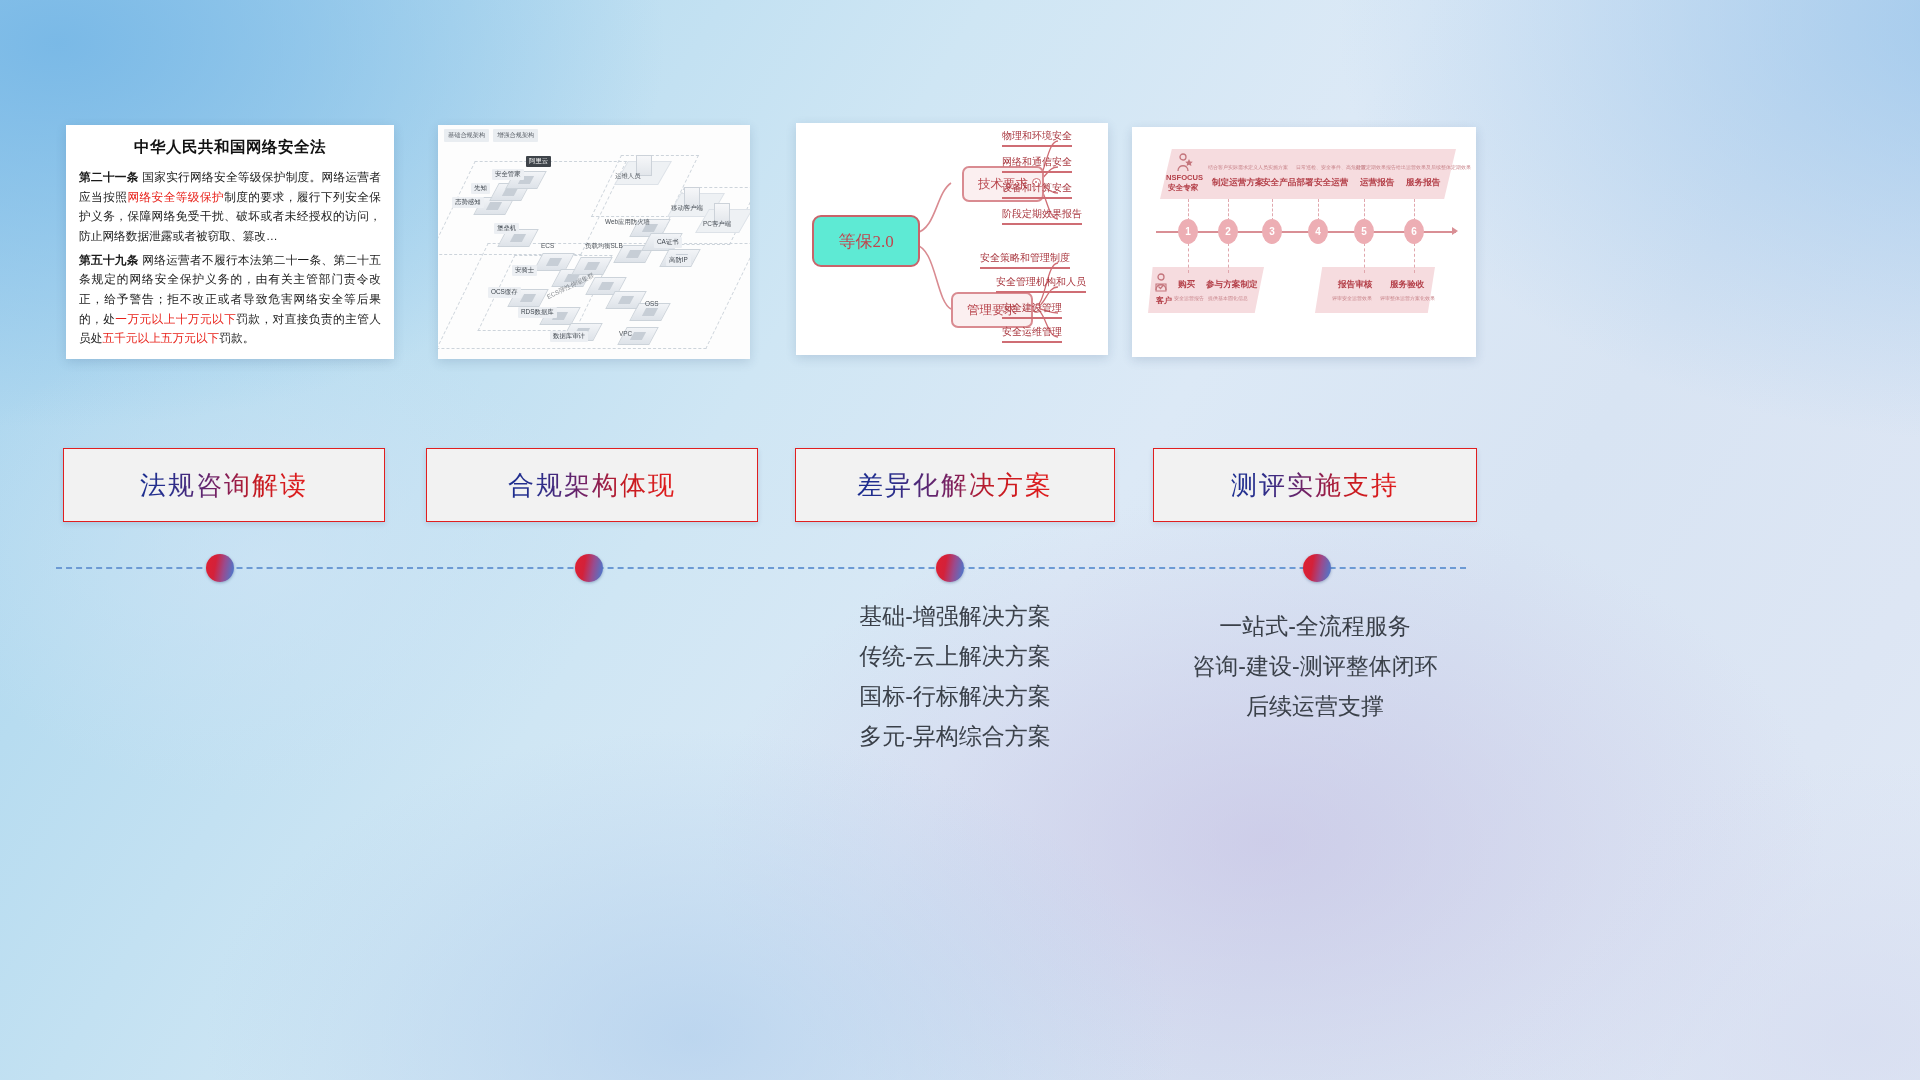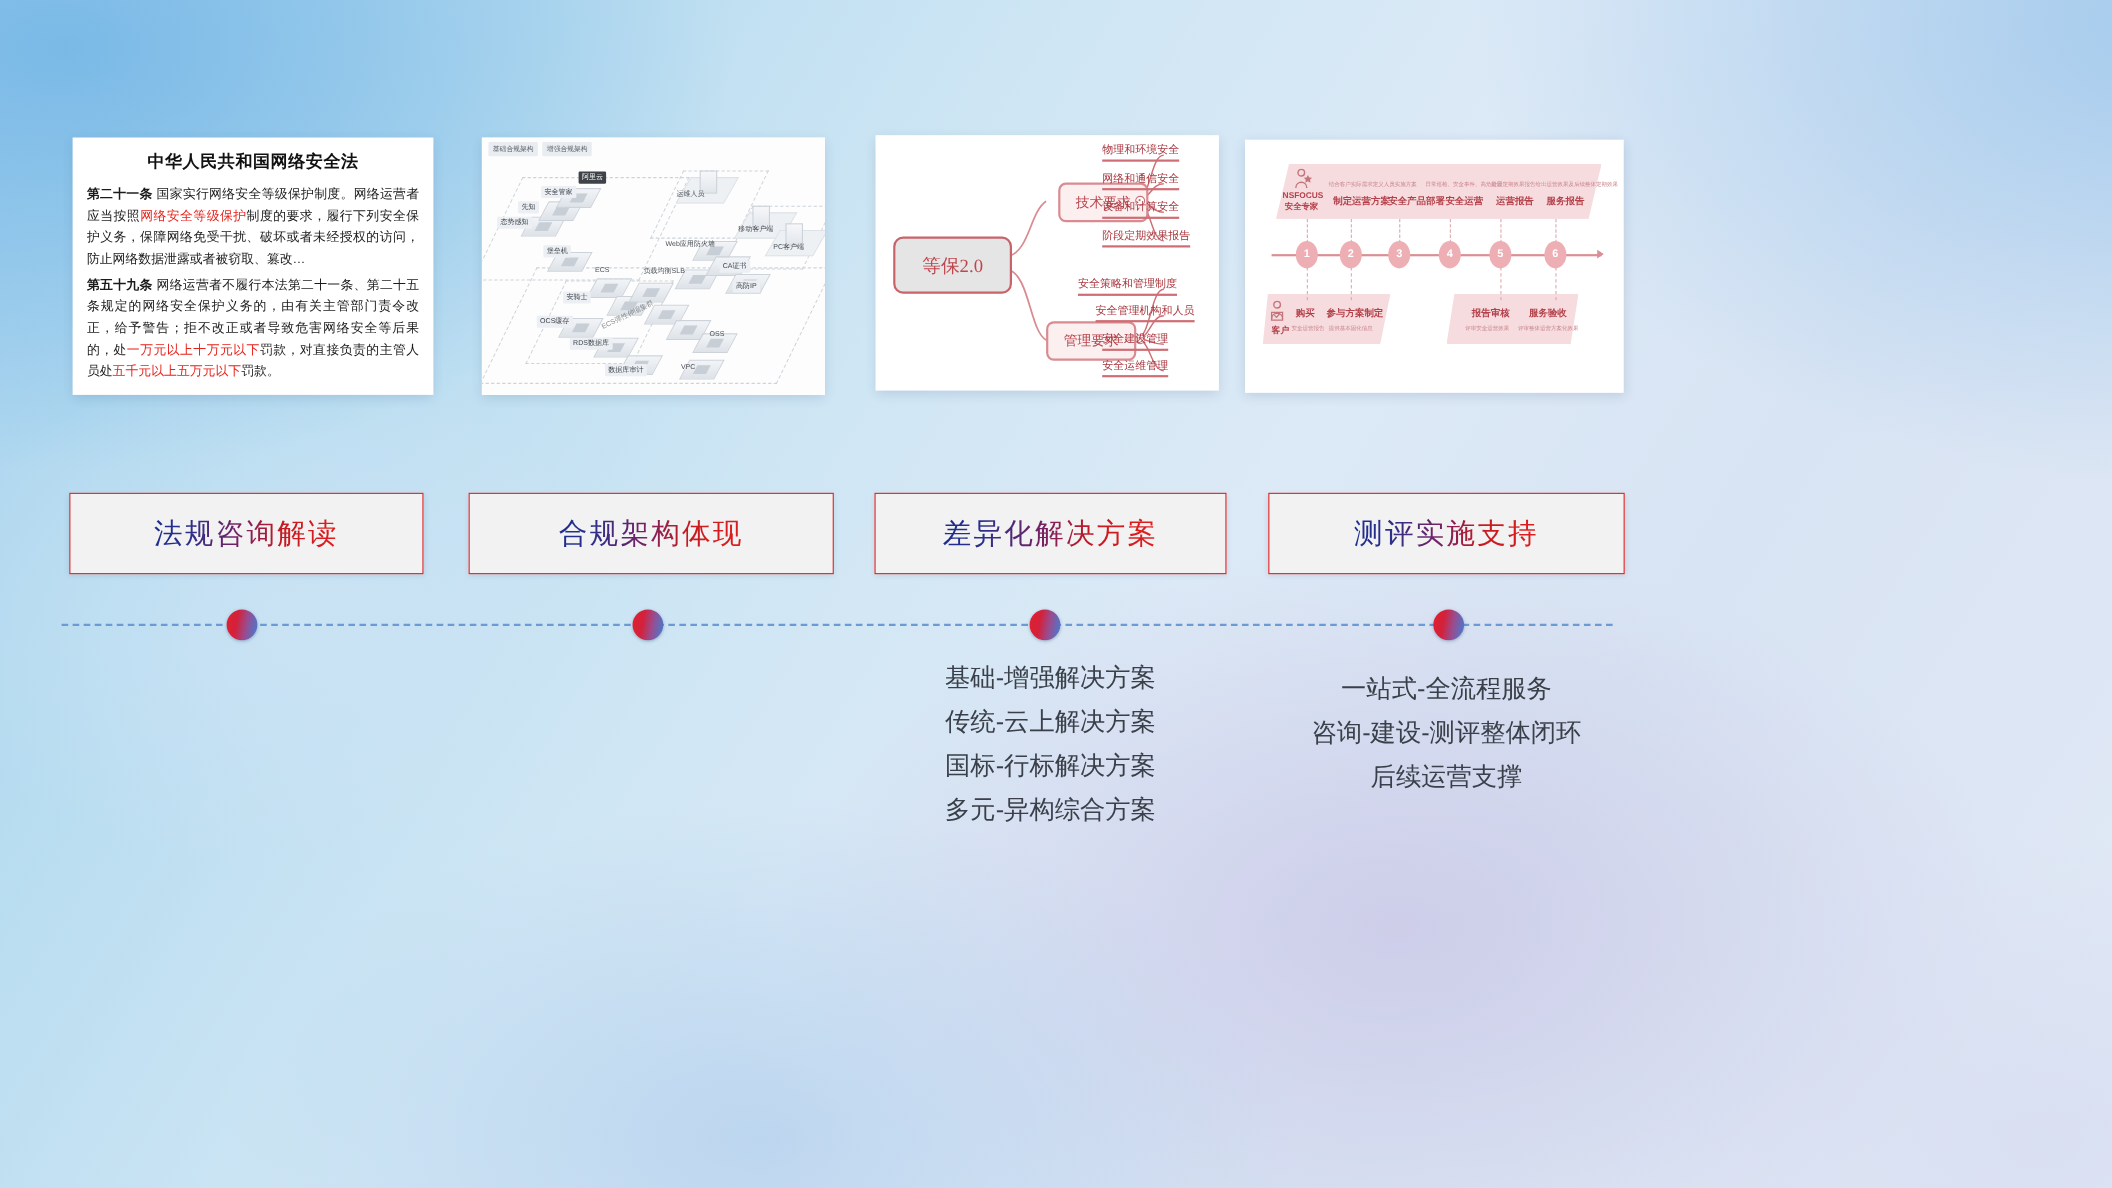--- a/index.html
+++ b/index.html
@@ -51,21 +51,21 @@
   .arch .box{position:absolute;border:1px dashed #cdd4db;}
   .arch .srv{position:absolute;width:30px;height:16px;background:linear-gradient(#f2f4f7,#dee3e9);
     transform:skewX(-28deg);border:1px solid #ccd3da;}
   .arch .srv::after{content:"";position:absolute;left:9px;top:4px;width:12px;height:8px;background:#c7ced6;}
   .arch .plate{position:absolute;width:42px;height:22px;background:#eef1f4;transform:skewX(-30deg);border:1px solid #dde2e8;}
   .arch .mon{position:absolute;width:14px;height:19px;background:linear-gradient(#f6f7f9,#e2e6eb);border:1px solid #ccd2d9;}
 
   
   .mind{position:relative;width:100%;height:100%;background:#fff;}
   .mm-root{position:absolute;left:16px;top:92px;width:104px;height:48px;border:2.5px solid #c9636a;
-    border-radius:9px;background:#e5e5e5;display:flex;align-items:center;justify-content:center;
+    border-radius:9px;background:#5eead4;display:flex;align-items:center;justify-content:center;
     font-size:17px;color:#c0454d;font-family:"Liberation Serif","DejaVu Serif",serif;}
   .mm-br{position:absolute;width:78px;height:32px;border:2px solid #d98b91;border-radius:7px;
     background:#fbeff0;display:flex;align-items:center;justify-content:center;font-size:12.5px;color:#b8454c;
     font-family:"Liberation Serif","DejaVu Serif",serif;}
   .mm-br.b1{left:166px;top:43px;}
   .mm-br.b2{left:155px;top:169px;}
   .mm-leaf{position:absolute;font-size:10px;color:#a8353d;white-space:nowrap;
     font-family:"Liberation Serif","DejaVu Serif",serif;padding-bottom:2px;border-bottom:2px solid #cf6d74;}
   .mm-dot{position:absolute;width:7px;height:7px;border:1px solid #cf6d74;border-radius:50%;background:#fff;}
   .mm-dot::after{content:"";position:absolute;left:1.5px;top:1.5px;width:2px;height:2px;background:#cf6d74;border-radius:50%;}

